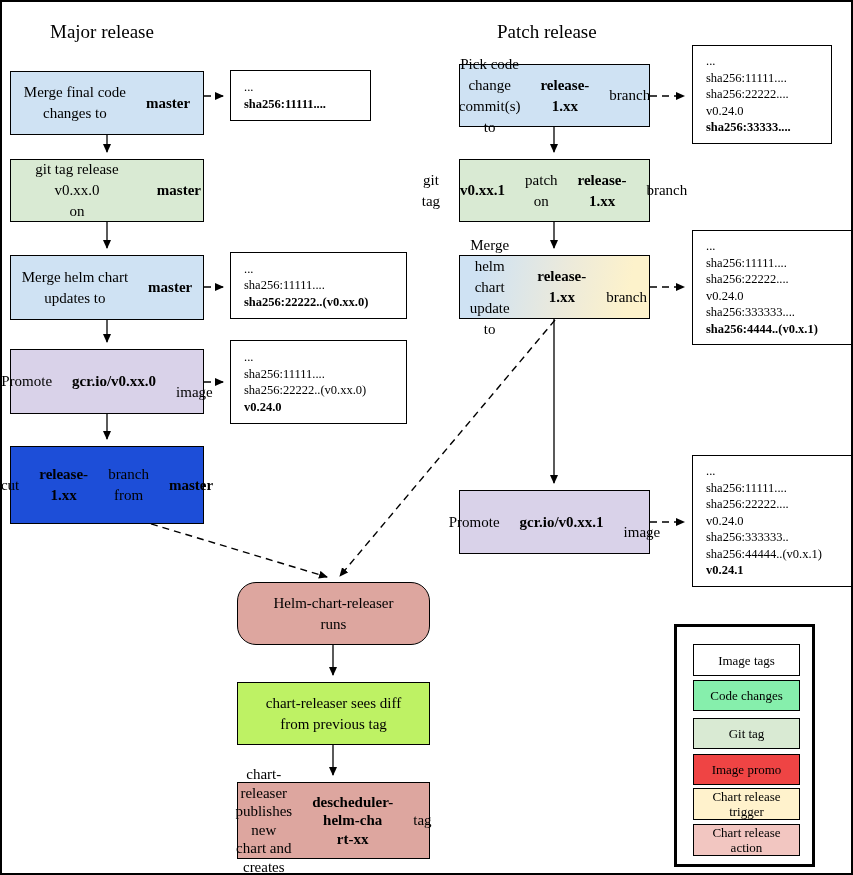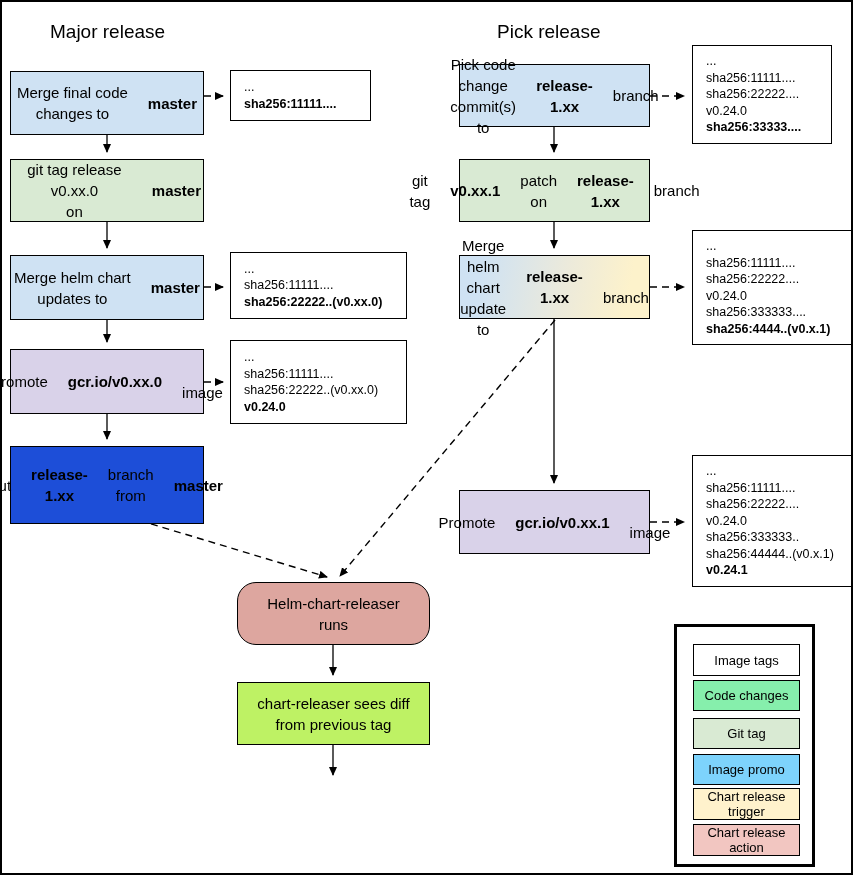--- a/index.html
+++ b/index.html
@@ -1,19 +1,19 @@
 <!DOCTYPE html>
 <html><head>
 <meta charset="utf-8">
 <style>
   html,body{margin:0;padding:0;background:#fff;}
   .canvas{
     position:relative;width:853px;height:875px;background:#ffffff;
     border:2px solid #000;box-sizing:border-box;overflow:hidden;
-    font-family:Liberation Sans, sans-serif;color:#000;
+    font-family:Liberation Serif, serif;color:#000;
   }
   .connectors{position:absolute;left:0;top:0;width:853px;height:875px;pointer-events:none;}
   .flow-title{position:absolute;font-size:19px;white-space:nowrap;}
   .flow-box{
     position:absolute;border:1px solid #000;box-sizing:border-box;
     display:flex;align-items:center;justify-content:center;
     text-align:center;font-size:15px;line-height:21px;white-space:pre-line;
     padding:1px 2px;
     gap:20px;
   }
@@ -60,21 +60,21 @@
       <path d="M202 380 L221 380" marker-end="url(#ah)"></path>
       <path d="M648 94 L682 94" marker-end="url(#ah)"></path>
       <path d="M648 285 L682 285" marker-end="url(#ah)"></path>
       <path d="M648 520 L682 520" marker-end="url(#ah)"></path>
       <path d="M103 508 L325 575" marker-end="url(#ah)"></path>
       <path d="M553 318 L338 574" marker-end="url(#ah)"></path>
     </g>
   </svg>
 
   <div class="flow-title" style="left:48px;top:19px;">Major release</div>
-  <div class="flow-title" style="left:495px;top:19px;">Pick release</div>
+  <div class="flow-title" style="left:495px;top:19px;">Patch release</div>
 
   <div class="flow-box" style="left: 8px; top: 69px; width: 194px; height: 64px; background: rgb(207, 226, 243);"><span>Merge final code
 changes to </span><b>master</b></div>
   <div class="flow-box" style="left: 8px; top: 157px; width: 194px; height: 63px; background: rgb(217, 234, 211); padding-left: 6px;"><span>git tag release v0.xx.0
 on </span><b>master</b></div>
   <div class="flow-box" style="left: 8px; top: 253px; width: 194px; height: 65px; background: rgb(207, 226, 243);"><span>Merge helm chart
 updates to </span><b>master</b></div>
   <div class="flow-box" style="left: 8px; top: 347px; width: 194px; height: 65px; background: rgb(217, 210, 233);"><span>Promote </span><b>gcr.io/v0.xx.0</b><span>
 image</span></div>
   <div class="flow-box" style="left: 8px; top: 444px; width: 194px; height: 78px; background: #1d4ed8;"><span>cut </span><b>release-1.xx</b><span> branch
@@ -117,25 +117,29 @@
 sha256:22222....
 v0.24.0
 sha256:333333..
 sha256:44444..(v0.x.1)
 </span><b>v0.24.1</b></div>
 
   <div class="flow-box" style="left: 235px; top: 580px; width: 193px; height: 63px; background: rgb(221, 166, 159); border-radius: 19px;"><span>Helm-chart-releaser
 runs</span></div>
   <div class="flow-box" style="left: 235px; top: 680px; width: 193px; height: 63px; background: #bef264;"><span>chart-releaser sees diff
 from previous tag</span></div>
+  <div class="flow-box tight" style="left: 235px; top: 780px; width: 193px; height: 77px; background: rgb(221, 166, 159);"><span>chart-releaser publishes
+new chart and creates
+</span><b>descheduler-helm-cha
+rt-xx</b><span> tag</span></div>
 
   <div class="legend" style="left:672px;top:622px;width:141px;height:243px;">
     <div class="legend-item" style="left: 16px; top: 17px; width: 107px; height: 32px; background: rgb(255, 255, 255);">Image tags</div>
     <div class="legend-item" style="left: 16px; top: 53px; width: 107px; height: 31px; background: #86efac;">Code changes</div>
     <div class="legend-item" style="left: 16px; top: 91px; width: 107px; height: 31px; background: rgb(217, 234, 211);">Git tag</div>
-    <div class="legend-item" style="left: 16px; top: 127px; width: 107px; height: 31px; background: #7dd3fc;">Image promo</div>
+    <div class="legend-item" style="left: 16px; top: 127px; width: 107px; height: 31px; background: #ef4444;">Image promo</div>
     <div class="legend-item" style="left: 16px; top: 161px; width: 107px; height: 32px; background: rgb(255, 242, 204);">Chart release
 trigger</div>
     <div class="legend-item" style="left: 16px; top: 197px; width: 107px; height: 32px; background: rgb(242, 198, 193);">Chart release
 action</div>
   </div>
 
 </div>
 
 </body></html>

